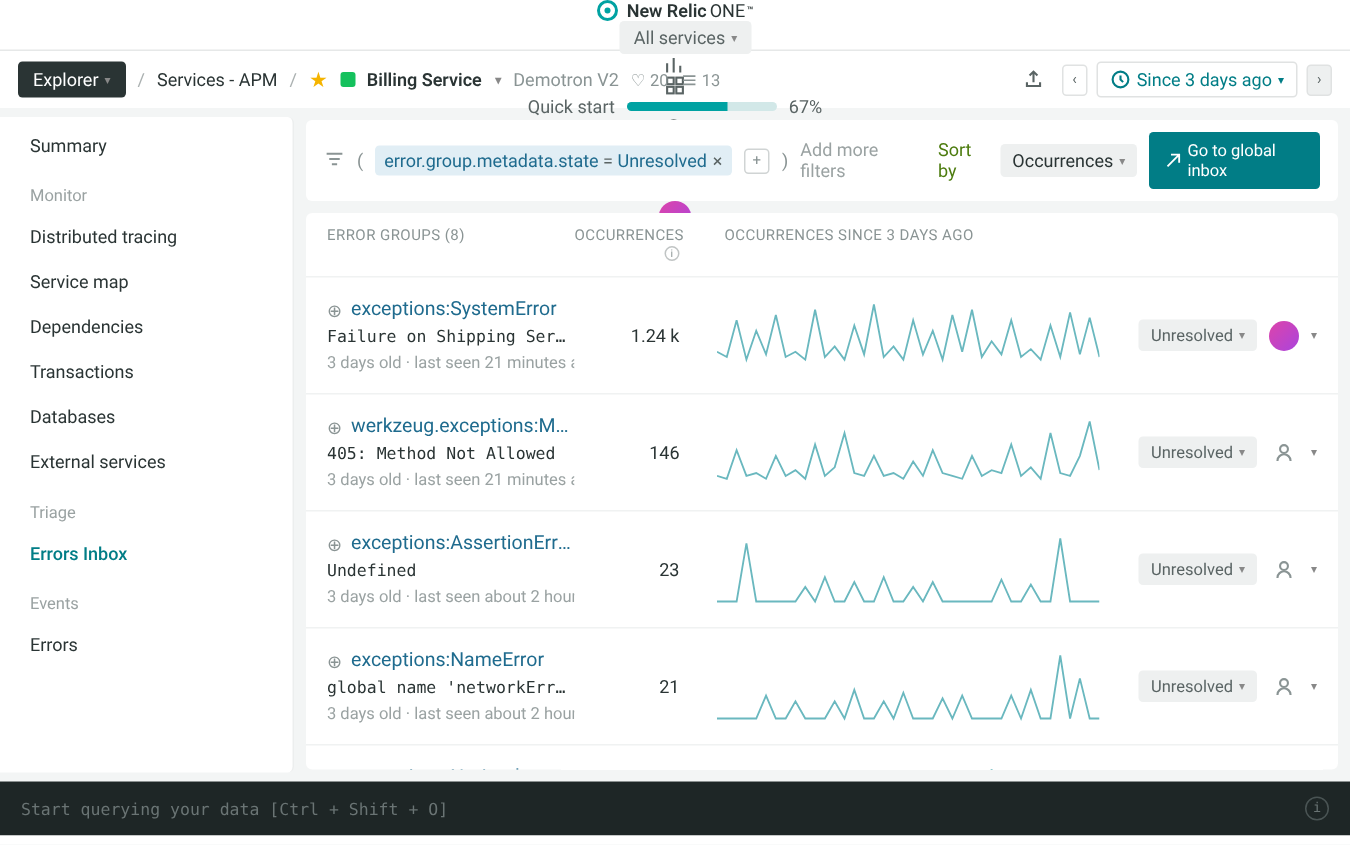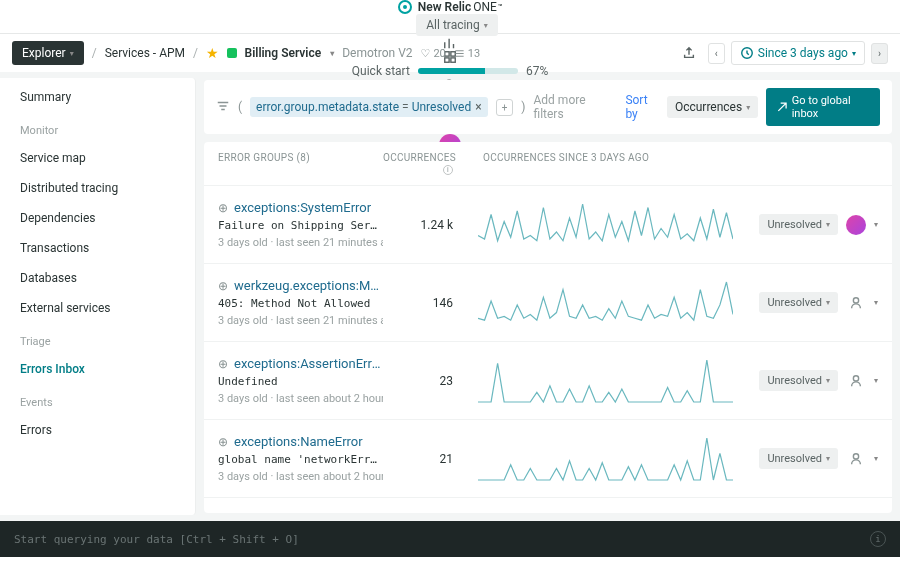--- a/index.html
+++ b/index.html
@@ -49,21 +49,21 @@
   
   .filterbar { background:#fff; border-radius:4px; padding:8px 12px; display:flex; align-items:center; gap:8px; font-size:12px;}
   .filter-icon{color:#8a9494;}
   .paren{color:#8a9494;}
   .token { background:#e1eef5; padding:3px 6px; border-radius:3px; color:#1f6b8e;}
   .token .eq{color:#5a6464; margin:0 3px;}
   .token .close{margin-left:4px; color:#5a6464; cursor:pointer;}
   .plus-box{border:1px solid #d0d4d4; padding:2px 5px; border-radius:3px; color:#8a9494; cursor:pointer; font-size:10px;}
   .add-more{color:#9aa2a2;}
   .filter-spacer{flex:1;}
-  .sortby{color:#3b82f6;}
+  .sortby{color:#4d7c0f;}
   .sort-drop{background:#eef0f0; padding:4px 8px; border-radius:3px; display:flex; align-items:center; gap:4px; cursor:pointer;}
   .btn-teal{background:#017d86; color:#fff; padding:6px 10px; border-radius:3px; display:flex; align-items:center; gap:3px; cursor:pointer; font-size:11px;}
   
   
   .groups-card { background:#fff; border-radius:4px; flex:1; overflow-y:auto;}
   .groups-head { display:flex; padding:10px 14px; font-size:10px; color:#8a9494; letter-spacing:.3px; border-bottom:1px solid #f0f2f2;}
   .col-group{width:165px;}
   .col-occ{width:80px; text-align:right; padding-right:10px;}
   .col-chart{flex:1; padding-left:20px;}
   
@@ -92,21 +92,21 @@
 <body>
 
 <div class="topbar">
   <div class="logo">
     <span class="logo-icon"></span>
     <span>New Relic</span>
     <span class="one">ONE</span>
     <span class="tm">™</span>
   </div>
   <div class="acct-picker">
-    <span>All tracing</span>
+    <span>All services</span>
     <span class="chev">▾</span>
   </div>
   <div class="topbar-spacer"></div>
   <span class="top-icon">
       <svg class="ico" viewBox="0 0 16 16">
         <path d="M2 14V7m5 7V3m5 11V9"></path>
       </svg>
     </span>
   <span class="top-icon">
       <svg class="ico" viewBox="0 0 16 16">
@@ -196,22 +196,22 @@
     <span class="btn-ghost bordered" style="background:#eef0f0">
         <span style="font-size:10px">›</span>
       </span>
   </div>
 </div>
 
 <div class="main">
   <div class="sidebar" id="sidebar">
       <div class="side-item">Summary</div>
       <div class="side-head">Monitor</div>
+      <div class="side-item">Distributed tracing</div>
       <div class="side-item">Service map</div>
-      <div class="side-item">Distributed tracing</div>
       <div class="side-item">Dependencies</div>
       <div class="side-item">Transactions</div>
       <div class="side-item">Databases</div>
       <div class="side-item">External services</div>
       <div class="side-head">Triage</div>
       <div class="side-item active">Errors Inbox</div>
       <div class="side-head">Events</div>
       <div class="side-item">Errors</div>
     </div>
   <div class="content">

